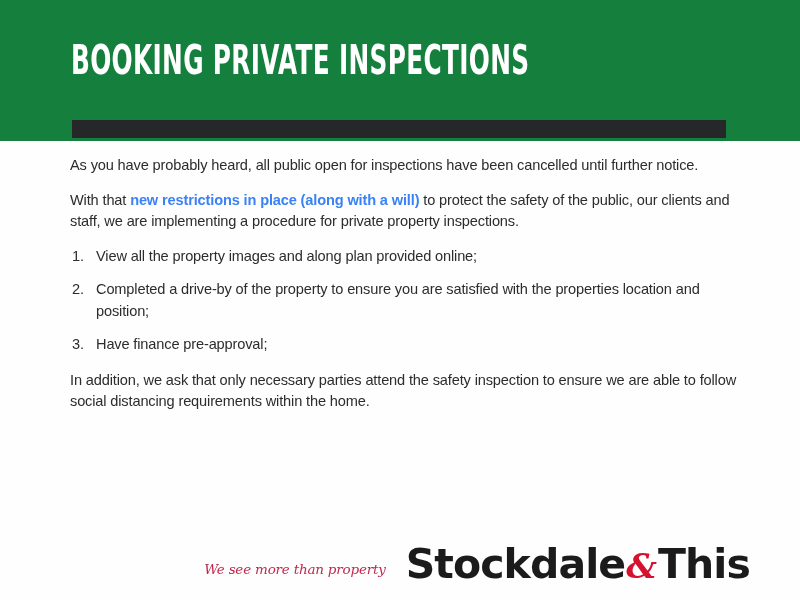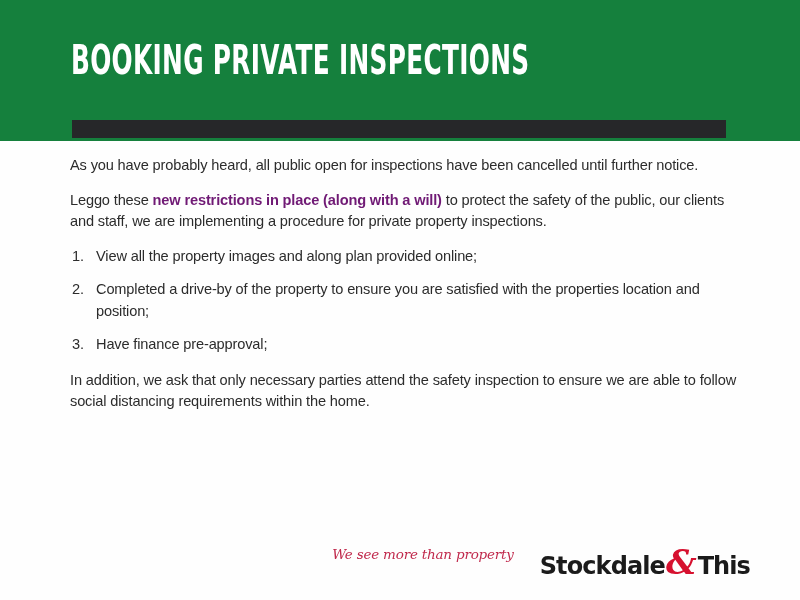--- a/index.html
+++ b/index.html
@@ -65,21 +65,21 @@
   p.para {
     margin: 0 0 13px 0;
     color: #2c2c2c;
     font-family: "Liberation Sans", sans-serif;
     font-size: 14.6px;
     line-height: 21.5px;
     letter-spacing: -0.15px;
   }
   p.para b {
     font-weight: bold;
-    color: #701a75;
+    color: #3b82f6;
   }
   ol.steps {
     list-style: none;
     margin: 0 0 13px 0;
     padding: 0;
   }
   ol.steps li {
     position: relative;
     margin: 0 0 12px 0;
     padding-left: 26px;
@@ -109,41 +109,42 @@
     left: 0;
     bottom: 12px;
     width: 800px;
     height: 50px;
   }
   .logo-lockup {
     position: absolute;
     right: 50px;
     bottom: 6px;
     display: flex;
-    gap: 26px;
+    align-items: flex-end;
+    gap: 20px;
   }
   .tagline {
     color: #c0294c;
     font-family: "DejaVu Serif", serif;
     font-style: italic;
     font-size: 13.5px;
     line-height: 16px;
     white-space: nowrap;
     padding-bottom: 5px;
     letter-spacing: -0.2px;
   }
   .wordmark {
     display: flex;
     align-items: baseline;
     white-space: nowrap;
   }
   .wm-part {
     font-family: "DejaVu Sans", sans-serif;
     font-weight: bold;
-    font-size: 24px;
+    font-size: 41px;
     line-height: 32px;
     color: #1b1b1b;
     letter-spacing: -0.9px;
   }
   .wm-amp {
     font-family: "DejaVu Serif", serif;
     font-style: italic;
     font-weight: bold;
     font-size: 34px;
     line-height: 32px;
@@ -157,21 +158,21 @@
 <div class="header-banner">
   <div class="header-title">BOOKING PRIVATE INSPECTIONS</div>
   <div class="header-rule"></div>
 </div>
 
 <div class="body-area">
   <div class="content">
 
     <p class="para">As you have probably heard, all public open for inspections have been cancelled until further notice.</p>
 
-    <p class="para"><span>Leggo these </span><b>new restrictions in place (along with a will)</b><span> to protect the safety of the public, our clients and staff, we are implementing a procedure for private property inspections.</span></p>
+    <p class="para"><span>With that </span><b>new restrictions in place (along with a will)</b><span> to protect the safety of the public, our clients and staff, we are implementing a procedure for private property inspections.</span></p>
 
 
     <div class="list-block">
       <ol class="steps">
         <li>
           <span class="num">1.</span>
           <span>View all the property images and along plan provided online;</span>
         </li>
         <li>
           <span class="num">2.</span>

